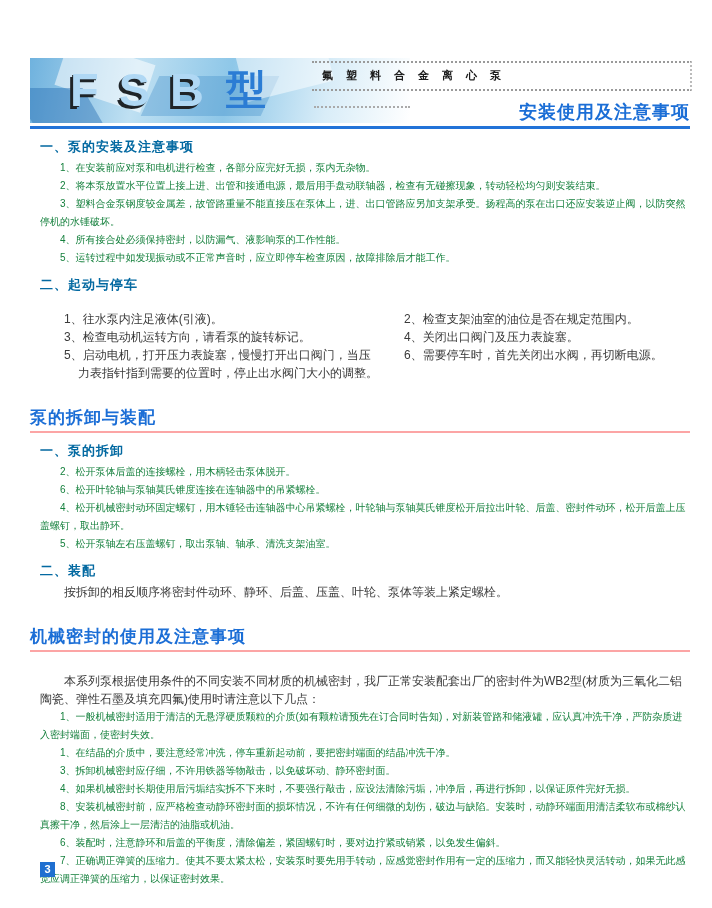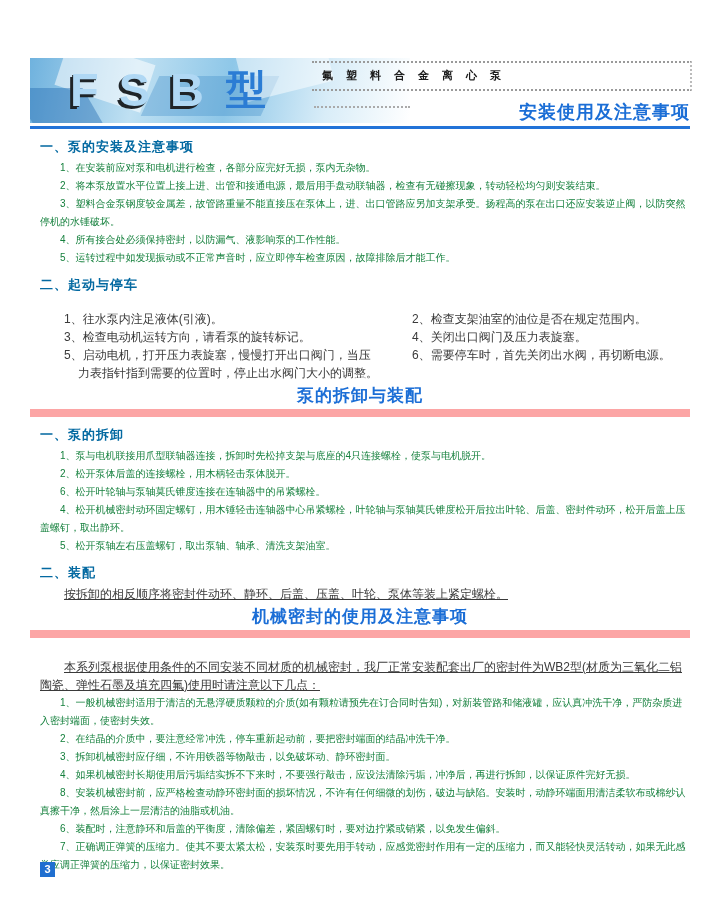--- a/index.html
+++ b/index.html
@@ -33,25 +33,25 @@
   }
   .product-name{font-size:11px;font-weight:bold;color:#1c1c1c;letter-spacing:13px;white-space:nowrap;}
   .product-dots{position:absolute;left:284px;top:48px;width:96px;border-bottom:2px dotted #aaaaaa;height:0;}
   .header-title{
     position:absolute;right:0;bottom:2px;z-index:4;
     font-size:18px;font-weight:bold;color:#1b6ed6;letter-spacing:1px;
   }
   
   .sect-head{font-size:13px;font-weight:bold;color:#0369a1;margin:9px 0 3px 0;letter-spacing:1px;}
   .item{font-size:10px;line-height:18px;text-indent:2em;color:#15803d;}
-  .plain{font-size:12px;line-height:18px;text-indent:2em;color:#3a3a3a;text-decoration:underline;}
-  .two-col{display:grid;grid-template-columns:340px 1fr;column-gap:8px;margin-top:16px;}
+  .plain{font-size:12px;line-height:18px;text-indent:2em;color:#3a3a3a;}
+  .two-col{display:grid;grid-template-columns:340px 1fr;column-gap:0;margin-top:16px;}
   .col-item{font-size:12px;line-height:18px;padding-left:38px;text-indent:-14px;color:#3a3a3a;}
-  .blue-title-row{position:relative;border-bottom:8px solid #fca5a5;margin:2px 0 8px -10px;width:660px;
-    text-align:center;padding-bottom:2px;}
+  .blue-title-row{position:relative;border-bottom:2px solid #fca5a5;margin:24px 0 8px -10px;width:660px;
+    text-align:left;padding-bottom:2px;}
   .blue-title{font-size:17px;font-weight:bold;color:#1b6ed6;letter-spacing:1px;}
   .page-num{
     position:absolute;left:40px;top:862px;width:15px;height:15px;background:#1f6fd0;
     color:#ffffff;font-size:11px;font-weight:bold;text-align:center;line-height:15px;
   }
 </style>
 </head>
 <body>
 
 <div class="page">
@@ -86,36 +86,35 @@
     <div class="col-item">4、关闭出口阀门及压力表旋塞。</div>
     <div class="col-item">5、启动电机，打开压力表旋塞，慢慢打开出口阀门，当压力表指针指到需要的位置时，停止出水阀门大小的调整。</div>
     <div class="col-item">6、需要停车时，首先关闭出水阀，再切断电源。</div>
   </div>
 
   <div class="blue-title-row">
     <span class="blue-title">泵的拆卸与装配</span>
   </div>
 
   <div class="sect-head">一、泵的拆卸</div>
-  <div class="item">1、泵与电机联接用爪型联轴器连接，拆卸时先松掉支架与底座的4只连接螺栓，使泵与电机脱开。</div>
   <div class="item">2、松开泵体后盖的连接螺栓，用木柄轻击泵体脱开。</div>
   <div class="item">6、松开叶轮轴与泵轴莫氏锥度连接在连轴器中的吊紧螺栓。</div>
   <div class="item">4、松开机械密封动环固定螺钉，用木锤轻击连轴器中心吊紧螺栓，叶轮轴与泵轴莫氏锥度松开后拉出叶轮、后盖、密封件动环，松开后盖上压盖螺钉，取出静环。</div>
   <div class="item">5、松开泵轴左右压盖螺钉，取出泵轴、轴承、清洗支架油室。</div>
 
   <div class="sect-head">二、装配</div>
   <div class="plain">按拆卸的相反顺序将密封件动环、静环、后盖、压盖、叶轮、泵体等装上紧定螺栓。</div>
 
   <div class="blue-title-row">
     <span class="blue-title">机械密封的使用及注意事项</span>
   </div>
 
   <div class="plain" style="margin-top:20px;">本系列泵根据使用条件的不同安装不同材质的机械密封，我厂正常安装配套出厂的密封件为WB2型(材质为三氧化二铝陶瓷、弹性石墨及填充四氟)使用时请注意以下几点：</div>
   <div class="item">1、一般机械密封适用于清洁的无悬浮硬质颗粒的介质(如有颗粒请预先在订合同时告知)，对新装管路和储液罐，应认真冲洗干净，严防杂质进入密封端面，使密封失效。</div>
-  <div class="item">2、在结晶的介质中，要注意经常冲洗，停车重新起动前，要把密封端面的结晶冲洗干净。</div>
+  <div class="item">1、在结晶的介质中，要注意经常冲洗，停车重新起动前，要把密封端面的结晶冲洗干净。</div>
   <div class="item">3、拆卸机械密封应仔细，不许用铁器等物敲击，以免破坏动、静环密封面。</div>
   <div class="item">4、如果机械密封长期使用后污垢结实拆不下来时，不要强行敲击，应设法清除污垢，冲净后，再进行拆卸，以保证原件完好无损。</div>
   <div class="item">8、安装机械密封前，应严格检查动静环密封面的损坏情况，不许有任何细微的划伤，破边与缺陷。安装时，动静环端面用清洁柔软布或棉纱认真擦干净，然后涂上一层清洁的油脂或机油。</div>
   <div class="item">6、装配时，注意静环和后盖的平衡度，清除偏差，紧固螺钉时，要对边拧紧或销紧，以免发生偏斜。</div>
   <div class="item">7、正确调正弹簧的压缩力。使其不要太紧太松，安装泵时要先用手转动，应感觉密封作用有一定的压缩力，而又能轻快灵活转动，如果无此感觉应调正弹簧的压缩力，以保证密封效果。</div>
 
 </div>
 
 <div class="page-num">3</div>
 

